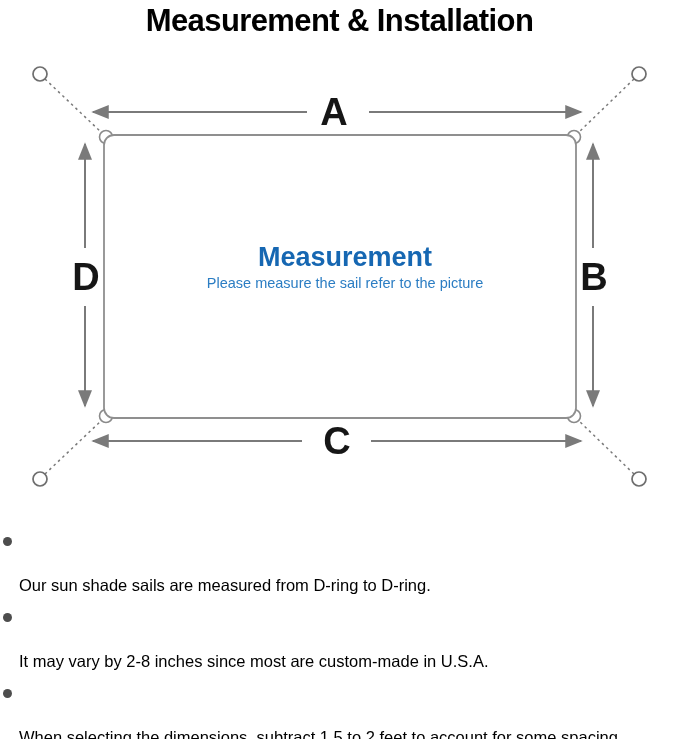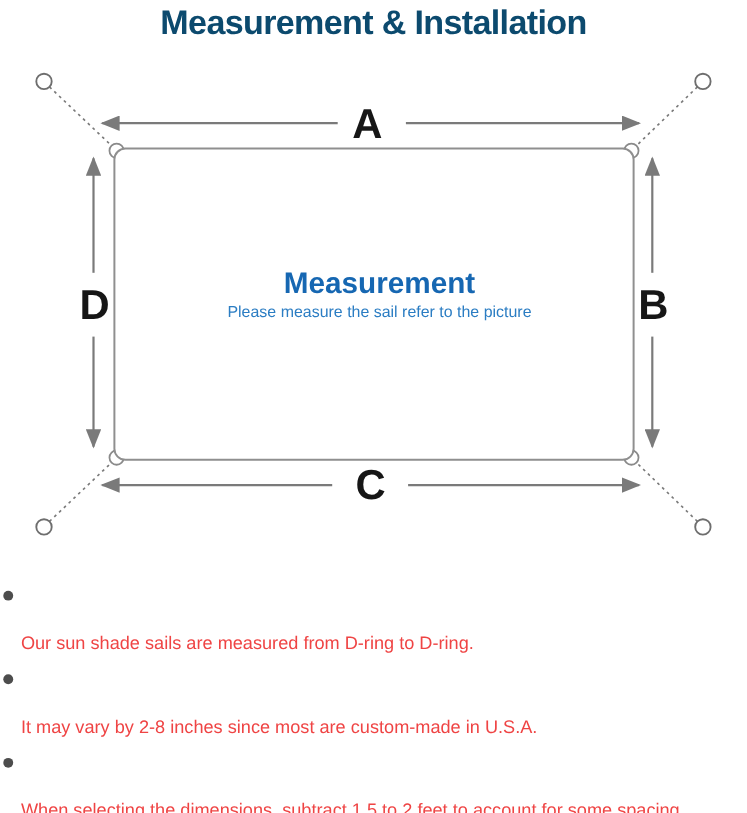--- a/index.html
+++ b/index.html
@@ -1,34 +1,34 @@
 <!DOCTYPE html>
 <html><head>
 <meta charset="utf-8">
 <style>
   html,body{margin:0;padding:0;background:#ffffff;width:679px;height:739px;overflow:hidden;
     font-family:"Liberation Sans",sans-serif;}
   .page{width:679px;height:739px;position:relative;}
   .title{
-    text-align:center;color:#0c4a6e;font-weight:bold;font-size:31px;letter-spacing:-0.6px;
+    text-align:center;color:#000000;font-weight:bold;font-size:31px;letter-spacing:-0.6px;
     padding-top:4px;height:51px;line-height:34px;box-sizing:border-box;
   }
   svg{display:block;}
   .outline{fill:#ffffff;stroke:#8f8f8f;stroke-width:1.8;}
   .tether{stroke:#7a7a7a;stroke-width:1.5;stroke-dasharray:2.5 3.5;fill:none;}
   .anchor{fill:#ffffff;stroke:#6e6e6e;stroke-width:1.7;}
   .dring{fill:#ffffff;stroke:#8a8a8a;stroke-width:1.6;}
   .dim{stroke:#7a7a7a;stroke-width:2;fill:none;}
   .dimlabel{font-family:"Liberation Sans",sans-serif;font-size:38px;font-weight:bold;fill:#161616;text-anchor:middle;}
   .center-h{font-family:"Liberation Sans",sans-serif;font-size:27px;font-weight:bold;fill:#1667b2;text-anchor:middle;}
   .center-s{font-family:"Liberation Sans",sans-serif;font-size:14.5px;fill:#2b7dc3;text-anchor:middle;}
   .notes{list-style:none;margin:9px 6px 0 2px;padding:0;}
   .notes li{
     position:relative;padding-left:17px;margin-bottom:10px;
-    color:#ef4444;font-size:16.5px;line-height:22px;white-space:pre-line;
+    color:#000000;font-size:16.5px;line-height:22px;white-space:pre-line;
   }
   .dot{
     position:absolute;left:1px;top:6.5px;width:9px;height:9px;border-radius:50%;
     background:#4d4d4d;display:block;
   }
 </style>
 </head>
 <body>
 
 <div class="page">

